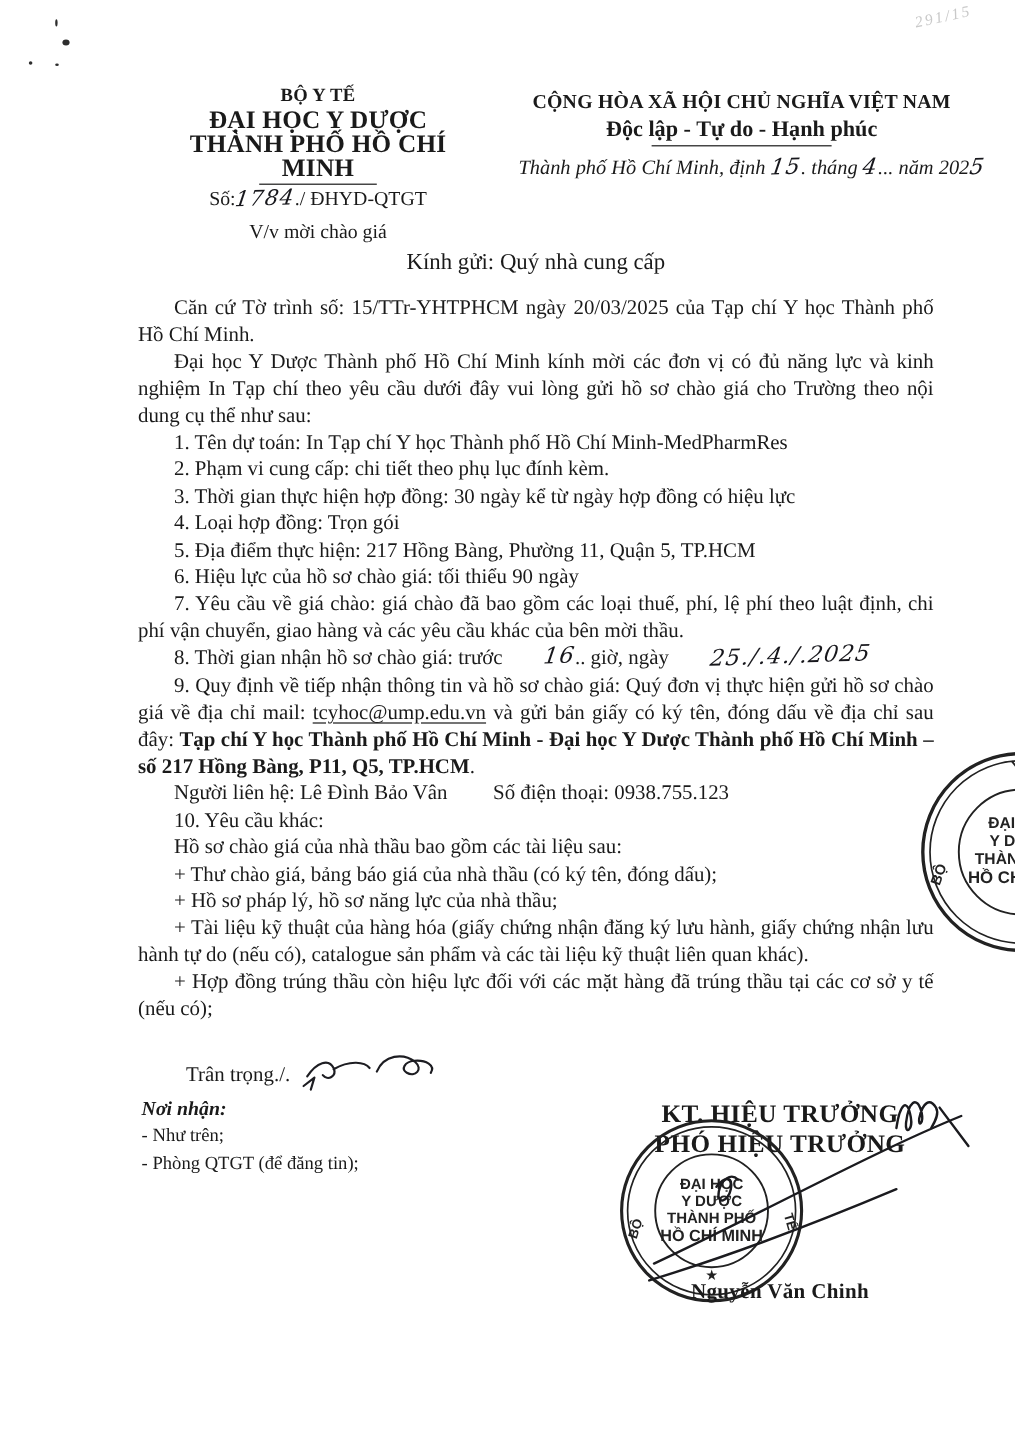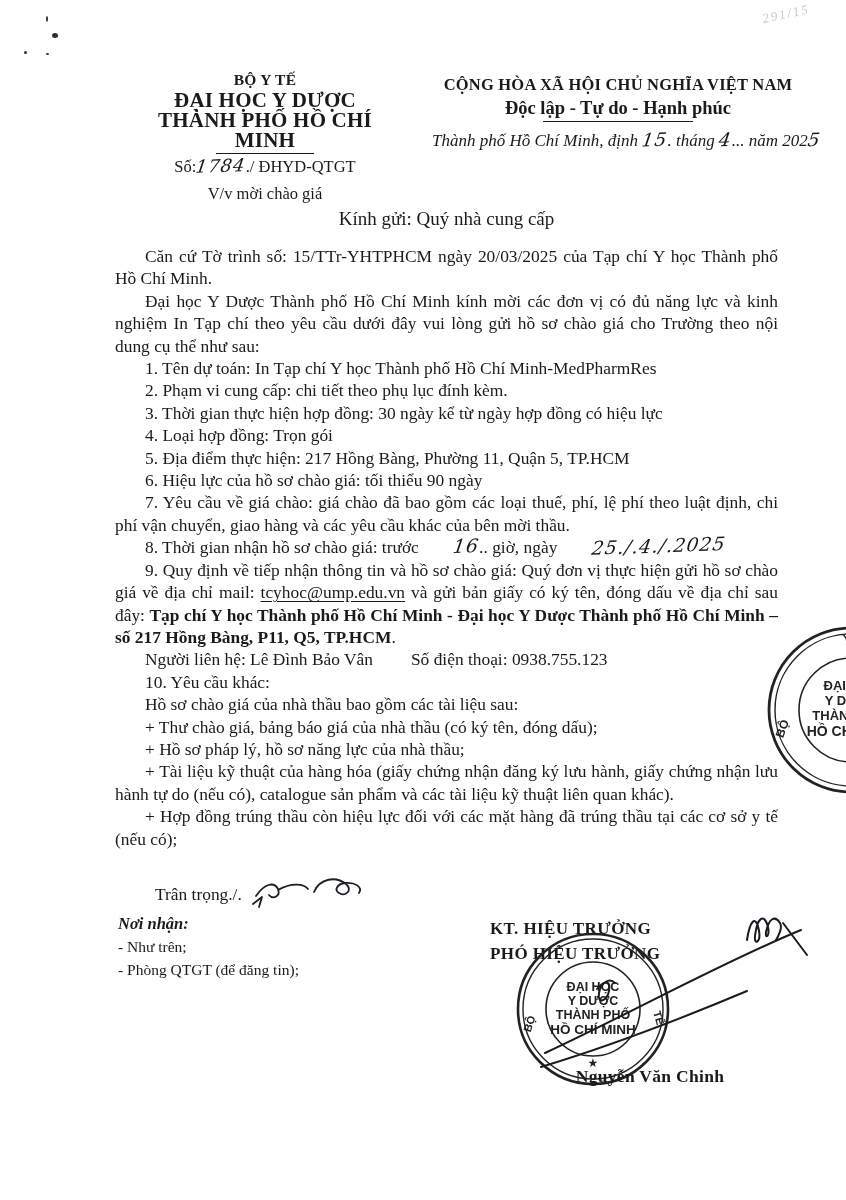--- a/index.html
+++ b/index.html
@@ -31,22 +31,22 @@
   .body-text p{margin:0;text-align:justify;text-indent:30px;}
   .mail{text-decoration:underline;text-underline-offset:3px;}
   .b{font-weight:bold;}
   .contact-line{text-indent:0 !important;padding-left:30px;text-align:left !important;}
   .contact-line .phone{margin-left:38px;}
   .closing-line{margin-top:20px !important;text-indent:40px !important;text-align:left !important;white-space:nowrap;}
   .closing-line svg{vertical-align:-10px;margin-left:6px;}
   
   .recipients{position:absolute;left:118px;top:912px;font-size:15.5px;line-height:23px;}
   .recipients .rt{font-size:16.5px;font-weight:bold;font-style:italic;}
-  .sign-block{position:absolute;left:490px;top:916px;width:320px;text-align:left;
-      font-weight:bold;font-size:17px;line-height:25px;letter-spacing:.4px;}
+  .sign-block{position:absolute;left:490px;top:916px;width:320px;text-align:center;
+      font-weight:bold;font-size:21px;line-height:25px;letter-spacing:.4px;}
   .signer-name{position:absolute;left:490px;top:1066px;width:320px;text-align:center;
       font-weight:bold;font-size:17.5px;letter-spacing:.3px;}
   .stamp-main{position:absolute;left:515px;top:931px;}
   .stamp-partial{position:absolute;left:761px;top:620px;}
   .sig-overlay{position:absolute;left:505px;top:893px;}
   .stamp-txt{font-family:"Liberation Sans","DejaVu Sans",sans-serif;font-weight:bold;fill:#222222;}
 </style>
 </head>
 <body>
 

